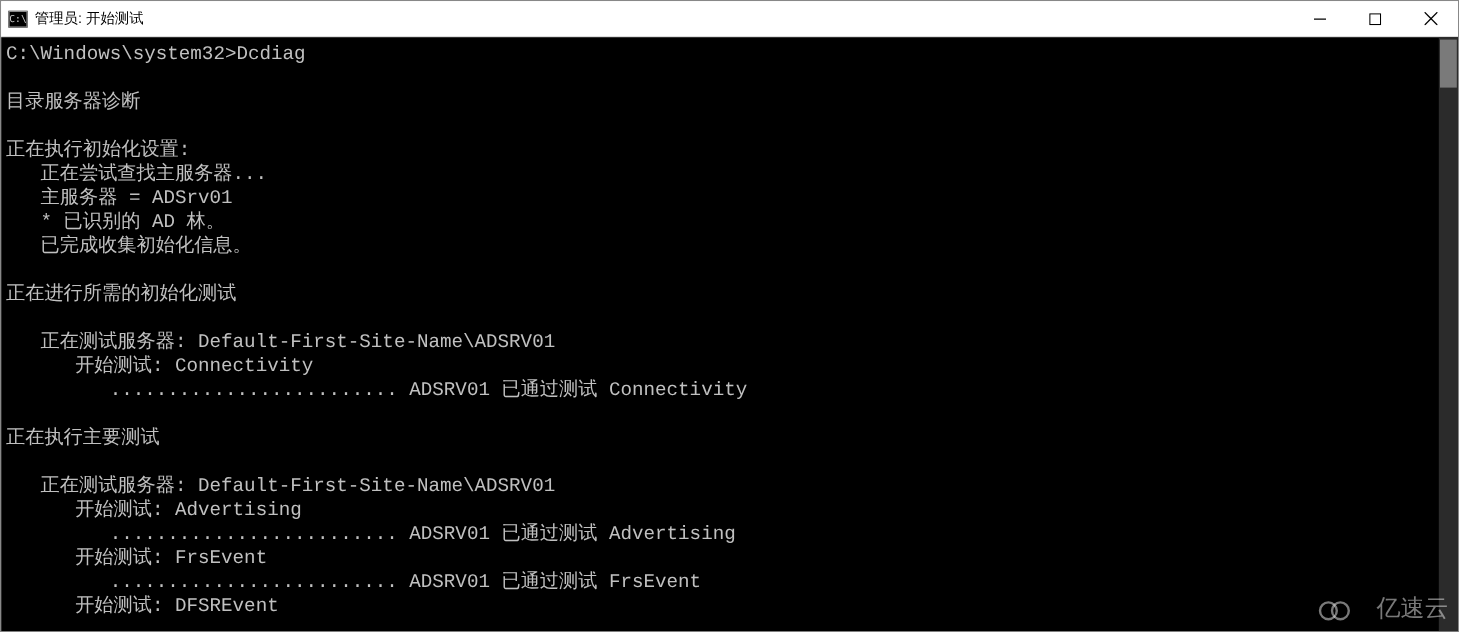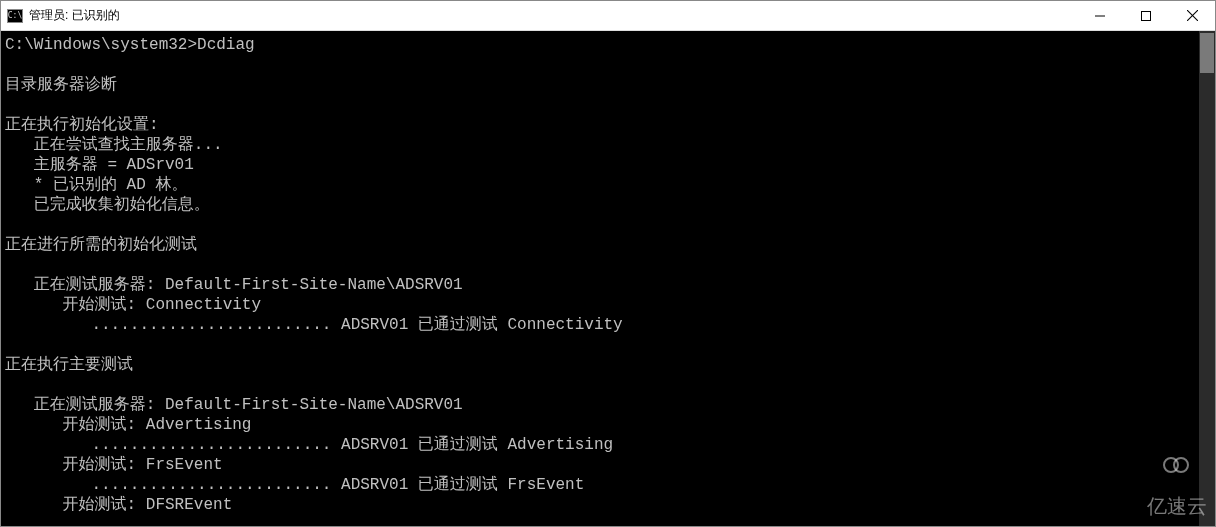--- a/index.html
+++ b/index.html
@@ -94,21 +94,20 @@
       position: absolute;
       right: 8px;
       bottom: 6px;
       display: flex;
       align-items: center;
       gap: 20px;
       color: rgba(220,220,220,0.55);
       font-size: 20px;
       font-family: "Microsoft YaHei", sans-serif;
       pointer-events: none;
-      flex-direction: column;
     }
     .watermark .wm-icon {
       width: 28px;
       height: 20px;
       position: relative;
     }
     .watermark .wm-icon::before,
     .watermark .wm-icon::after {
       content: "";
       position: absolute;
@@ -118,21 +117,21 @@
     }
     .watermark .wm-icon::before { width: 12px; height: 12px; left: 0; }
     .watermark .wm-icon::after  { width: 12px; height: 12px; left: 10px; }
   </style>
 </head>
 <body>
 
 <div class="window">
   <div class="titlebar">
     <span class="app-icon">C:\</span>
-    <span class="title-text">管理员: 已识别的</span>
+    <span class="title-text">管理员: 开始测试</span>
     <span class="spacer"></span>
     <div class="win-controls">
       <div class="win-btn">
         <svg viewBox="0 0 10 10">
             <line x1="0" y1="5" x2="10" y2="5"></line>
           </svg>
       </div>
       <div class="win-btn">
         <svg viewBox="0 0 10 10">
             <rect x="0.5" y="0.5" width="9" height="9"></rect>

